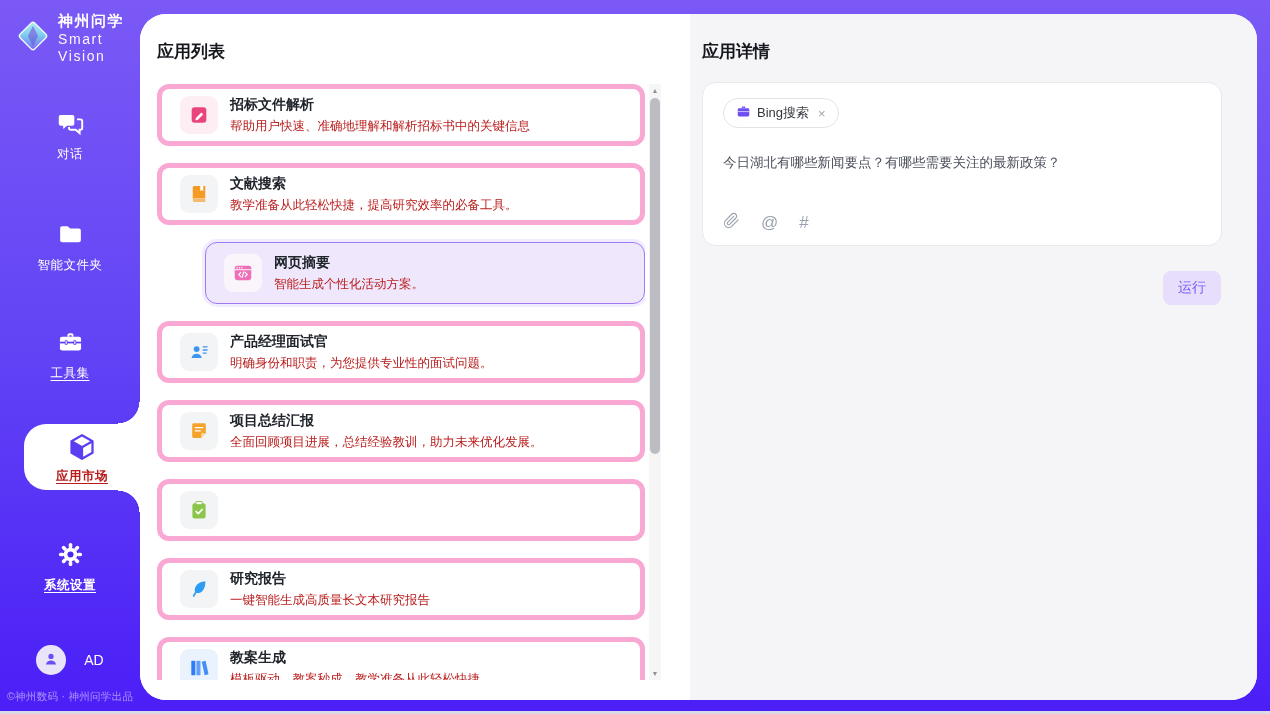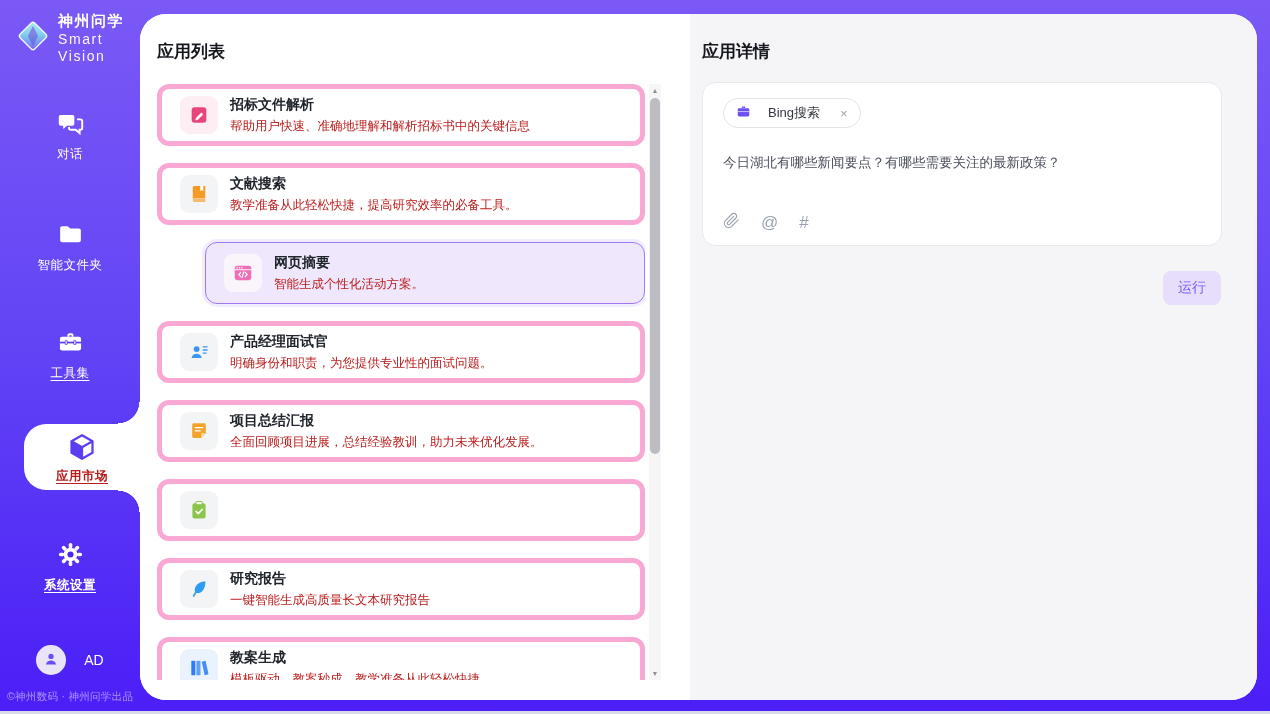--- a/index.html
+++ b/index.html
@@ -72,21 +72,21 @@
   .sb-arrow.up { top:0; }  .sb-arrow.down { bottom:0; }
   .sb-thumb { position:absolute; top:14px; left:1px; width:10px; height:356px;
               background:#bcbdc2; border-radius:5px; cursor:pointer; }
 
   
   .detail-col { position:relative; flex:1; background:#f5f5f8; }
   .detail-col .col-title { position:absolute; top:26px; left:12px; }
 
   .prompt-card { position:absolute; top:68px; left:12px; width:520px; height:164px;
                  background:#fff; border:1px solid #e8e8ed; border-radius:14px; padding:15px 20px; }
-  .tool-tag { display:inline-flex; align-items:center; gap:17px; height:30px; padding:0 12px;
+  .tool-tag { display:inline-flex; align-items:center; gap:6px; height:30px; padding:0 12px;
               border:1px solid #e2e2e8; border-radius:16px; background:#fff; font-size:13px;
               color:#33363d; cursor:pointer; }
   .tag-close { color:#a0a4ad; font-size:13px; margin-left:3px; cursor:pointer; }
   .prompt-text { margin-top:25px; font-size:13.5px; color:#4b4f5a; line-height:1.5; cursor:text; }
   .composer-icons { position:absolute; left:20px; bottom:12px; display:flex; gap:21px;
                     align-items:center; color:#9aa1ad; }
   .glyph-ico { font-size:17px; line-height:1; cursor:pointer; color:#9aa1ad; }
 
   .run-btn { position:absolute; top:257px; right:36px; background:#e7defc; color:#7a5bf7;
              font-size:14px; padding:8px 15px; border-radius:8px; border:none; cursor:pointer;

